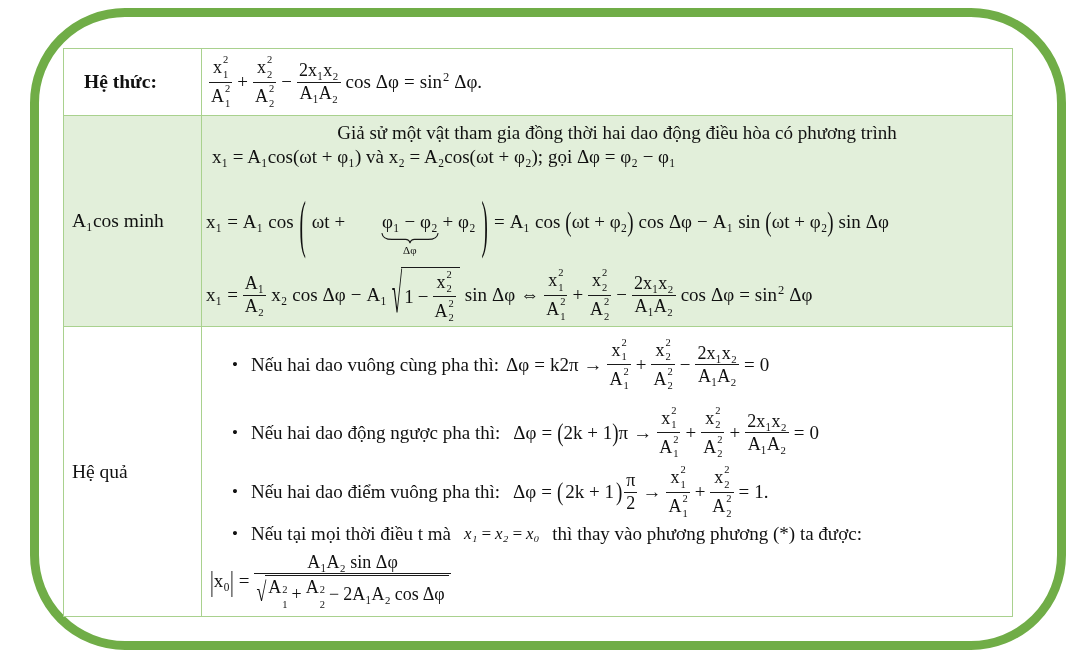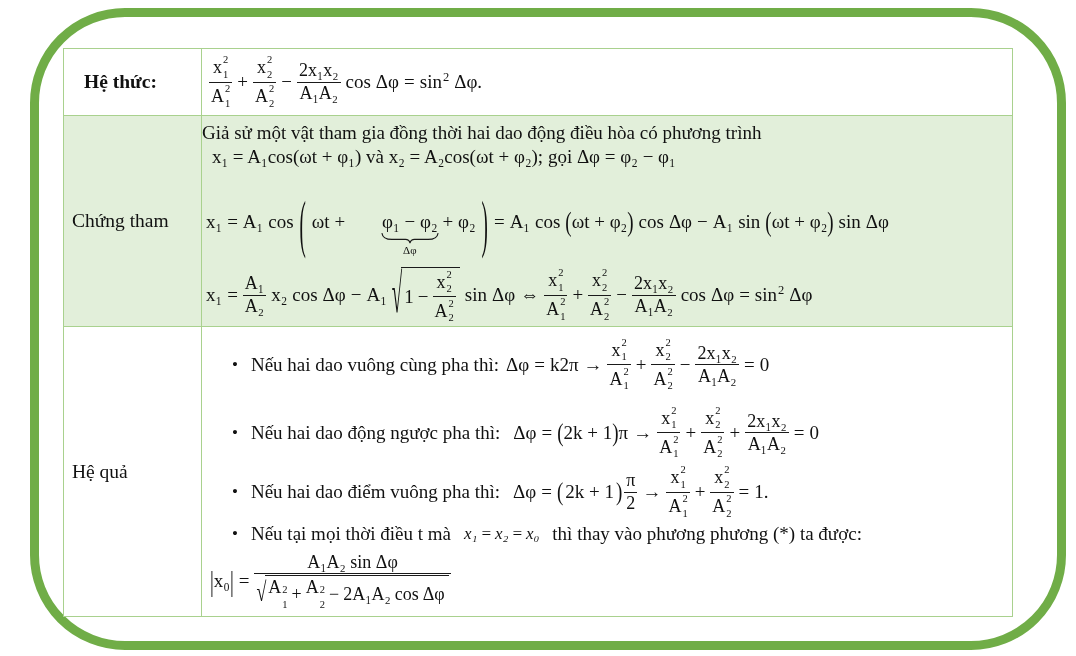--- a/index.html
+++ b/index.html
@@ -15,21 +15,21 @@
   .doc-table { position:absolute; left:63px; top:48px; width:950px;
     border-collapse:collapse; table-layout:fixed; background:#fff; }
   .doc-table td { border:1px solid #A9D18E; vertical-align:middle; }
   tr.row-proof td { background:#E2EFDA; }
   .label-cell { padding-left:8px; font-size:19.5px; }
   .label-bold { font-weight:bold;margin-left:12px; }
   .content-cell { vertical-align:top; }
 
   
   .pline { font-size:19px; line-height:23px; }
-  .t1 { margin:5px 0 0 0; }
+  .t1 { margin:5px 0 0 20px;text-align:center; }
   .t2 { margin:1px 0 12px 10px; }
 
   
   .mrow { display:flex; align-items:center; gap:5px; white-space:nowrap;
           font-size:19px; }
   .frac { display:inline-flex; flex-direction:column; align-items:center;
           font-size:18px; line-height:1.05; }
   .fbar { align-self:stretch; height:0; border-top:1.4px solid #1a1a1a; margin:1.5px 0; }
   .num, .den { display:flex; align-items:center; justify-content:center; padding:0 2px; }
   .ss { display:inline-flex; flex-direction:column; align-items:flex-start;
@@ -135,21 +135,21 @@
               <span>Δφ</span>
           <span>=</span>
           <span><span>sin</span><span class="psup">2</span></span>
           <span>Δφ.</span>
         </div>
       </td>
     </tr>
 
     <tr class="row-proof" style="height:198px">
       <td class="label-cell">
-        <span>Chứng tham</span>
+        <span>A₁cos minh</span>
       </td>
       <td class="content-cell">
         <div class="pline t1">Giả sử một vật tham gia đồng thời hai dao động điều hòa có phương trình</div>
         <div class="pline t2">x₁ = A₁cos(ωt + φ₁) và x₂ = A₂cos(ωt + φ₂); gọi Δφ = φ₂ − φ₁</div>
 
         <div class="mrow f1">
           <span>x₁</span>
           <span>=</span>
           <span>A₁</span>
           <span>cos</span>

